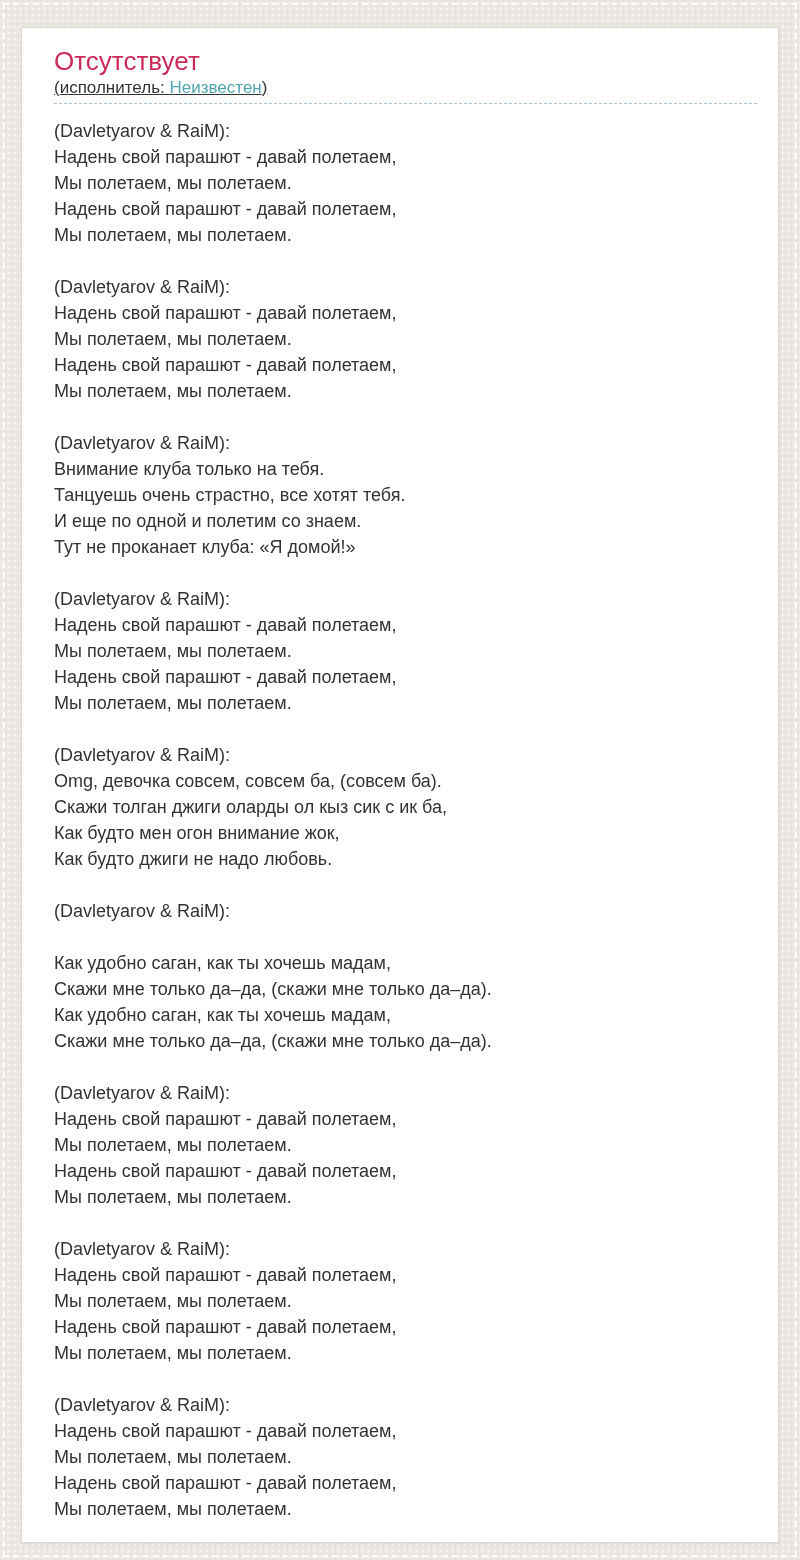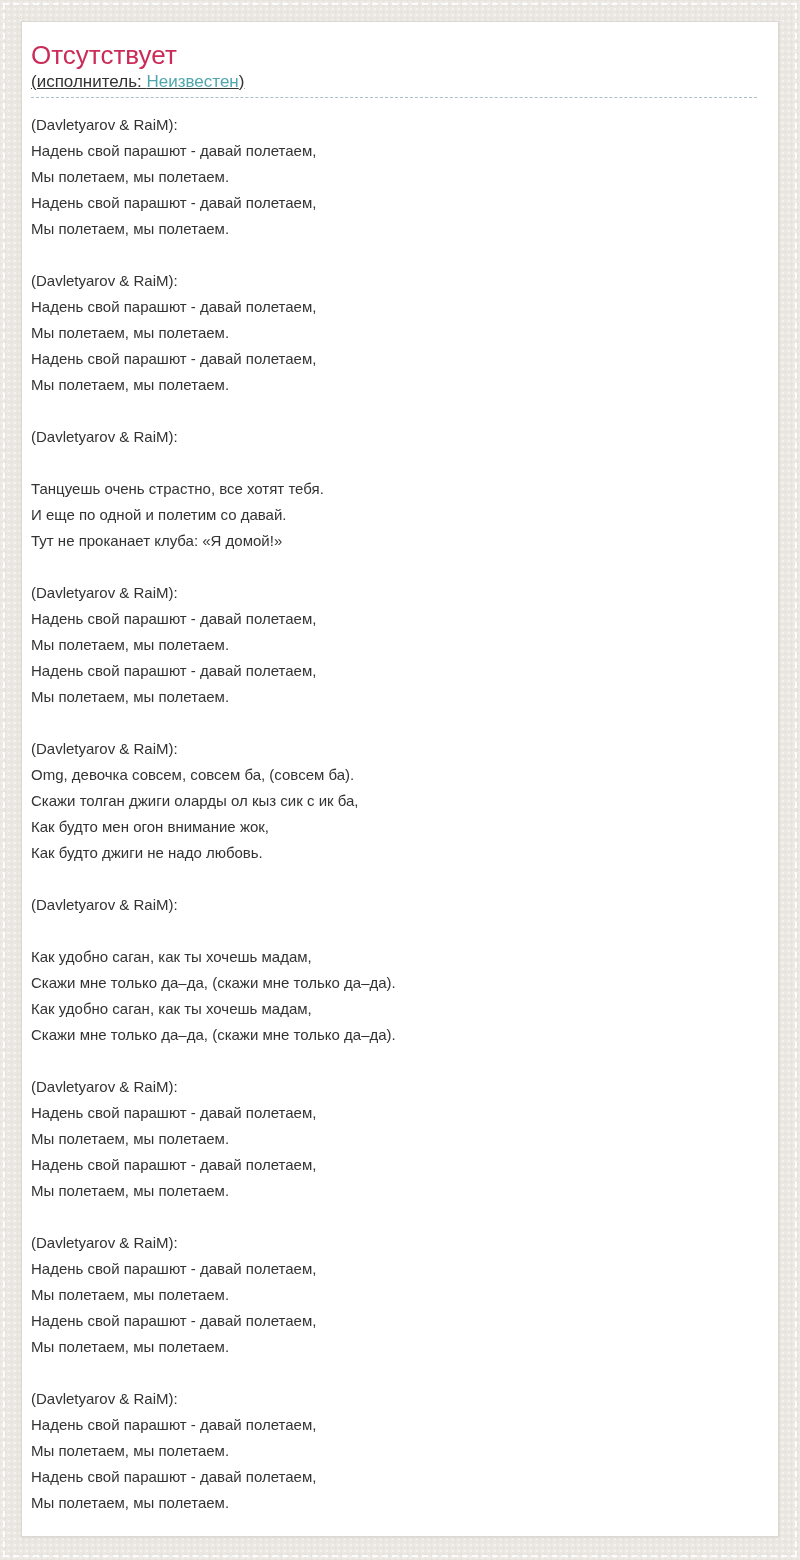--- a/index.html
+++ b/index.html
@@ -26,28 +26,28 @@
   .stitch-frame {
     position: absolute;
     inset: 3px;
     border: 2px dashed rgba(255,255,255,0.9);
     pointer-events: none;
     z-index: 0;
   }
   .card {
     position: absolute;
     left: 21px;
-    top: 21px;
+    top: 27px;
     width: 758px;
     height: 1516px;
     box-sizing: border-box;
     background: var(--card-bg, #ffffff);
     border: 1px solid var(--card-border, #dcd7d0);
     box-shadow: 0 1px 3px rgba(0,0,0,0.07);
-    padding: 19px 21px 0 9px;
+    padding: 19px 21px 0 32px;
     z-index: 1;
   }
   .song-header {
     border-bottom: 1px dashed var(--separator-color, #a8c0cf);
     padding-bottom: 6px;
   }
   .song-title {
     margin: 0;
     font-size: 26px;
     line-height: 28px;
@@ -61,21 +61,21 @@
     color: var(--text-color, #333333);
     text-decoration: underline;
   }
   .artist-line a {
     color: var(--link-color, #4fa6ad);
     text-decoration: none;
     cursor: pointer;
   }
   .lyrics {
     margin-top: 14px;
-    font-size: 15px;
+    font-size: 18px;
     line-height: 26px;
     color: var(--text-color, #333333);
   }
   .stanza {
     margin: 0 0 26px 0;
   }
 </style>
 </head>
 <body>
 
@@ -85,21 +85,21 @@
   <div class="song-header">
     <h1 class="song-title">Отсутствует</h1>
     <div class="artist-line">
       <span>(исполнитель: </span><a href="#">Неизвестен</a><span>)</span>
     </div>
   </div>
 
   <div class="lyrics">
       <p class="stanza"><span>(Davletyarov &amp; RaiM):</span><br><span>Надень свой парашют - давай полетаем,</span><br><span>Мы полетаем, мы полетаем.</span><br><span>Надень свой парашют - давай полетаем,</span><br><span>Мы полетаем, мы полетаем.</span></p>
       <p class="stanza"><span>(Davletyarov &amp; RaiM):</span><br><span>Надень свой парашют - давай полетаем,</span><br><span>Мы полетаем, мы полетаем.</span><br><span>Надень свой парашют - давай полетаем,</span><br><span>Мы полетаем, мы полетаем.</span></p>
-      <p class="stanza"><span>(Davletyarov &amp; RaiM):</span><br><br><span>Танцуешь очень страстно, все хотят тебя.</span><br><span>И еще по одной и полетим со давай.</span><br><span>Тут не проканает клуба: «Я домой!»</span></p>
+      <p class="stanza"><span>(Davletyarov &amp; RaiM):</span><br><span>Внимание клуба только на тебя.</span><br><span>Танцуешь очень страстно, все хотят тебя.</span><br><span>И еще по одной и полетим со знаем.</span><br><span>Тут не проканает клуба: «Я домой!»</span></p>
       <p class="stanza"><span>(Davletyarov &amp; RaiM):</span><br><span>Надень свой парашют - давай полетаем,</span><br><span>Мы полетаем, мы полетаем.</span><br><span>Надень свой парашют - давай полетаем,</span><br><span>Мы полетаем, мы полетаем.</span></p>
       <p class="stanza"><span>(Davletyarov &amp; RaiM):</span><br><span>Omg, девочка совсем, совсем ба, (совсем ба).</span><br><span>Скажи толган джиги оларды ол кыз сик с ик ба,</span><br><span>Как будто мен огон внимание жок,</span><br><span>Как будто джиги не надо любовь.</span></p>
       <p class="stanza"><span>(Davletyarov &amp; RaiM):</span><br><br><span>Как удобно саган, как ты хочешь мадам,</span><br><span>Скажи мне только да–да, (скажи мне только да–да).</span><br><span>Как удобно саган, как ты хочешь мадам,</span><br><span>Скажи мне только да–да, (скажи мне только да–да).</span></p>
       <p class="stanza"><span>(Davletyarov &amp; RaiM):</span><br><span>Надень свой парашют - давай полетаем,</span><br><span>Мы полетаем, мы полетаем.</span><br><span>Надень свой парашют - давай полетаем,</span><br><span>Мы полетаем, мы полетаем.</span></p>
       <p class="stanza"><span>(Davletyarov &amp; RaiM):</span><br><span>Надень свой парашют - давай полетаем,</span><br><span>Мы полетаем, мы полетаем.</span><br><span>Надень свой парашют - давай полетаем,</span><br><span>Мы полетаем, мы полетаем.</span></p>
       <p class="stanza"><span>(Davletyarov &amp; RaiM):</span><br><span>Надень свой парашют - давай полетаем,</span><br><span>Мы полетаем, мы полетаем.</span><br><span>Надень свой парашют - давай полетаем,</span><br><span>Мы полетаем, мы полетаем.</span></p>
     </div>
 </div>
 
 </body></html>

